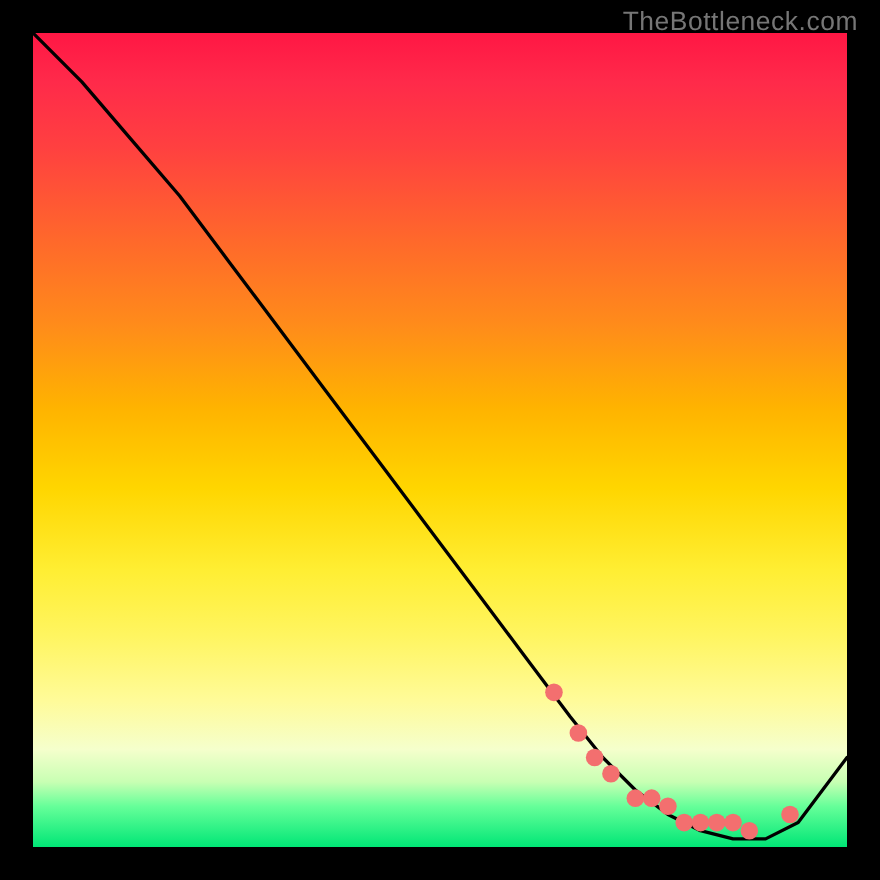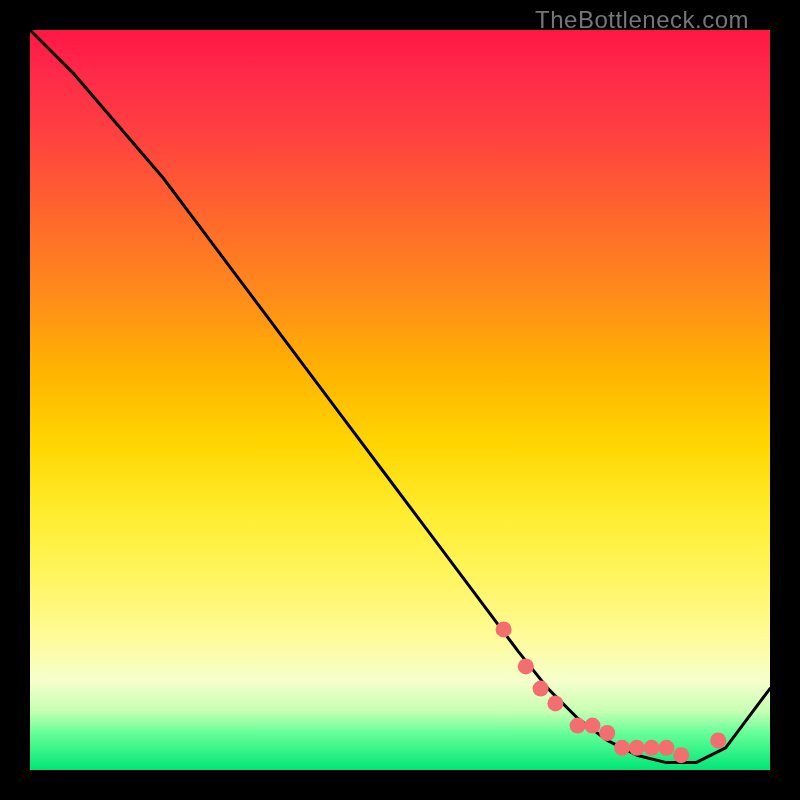--- a/index.html
+++ b/index.html
@@ -38,21 +38,21 @@
       #fffb99 82%,
       #f5ffcc 88%,
       #c8ffb3 92%,
       #66ff99 95%,
       #00e676 100%
     );
   }
   .watermark {
     position: absolute;
     top: 6px;
-    right: 51px;
+    right: 20px;
     color: #767676;
     font-size: 24px;
     letter-spacing: 0.5px;
     font-weight: 500;
   }
   svg.overlay {
     position: absolute;
     left: 0;
     top: 0;
     width: 740px;

